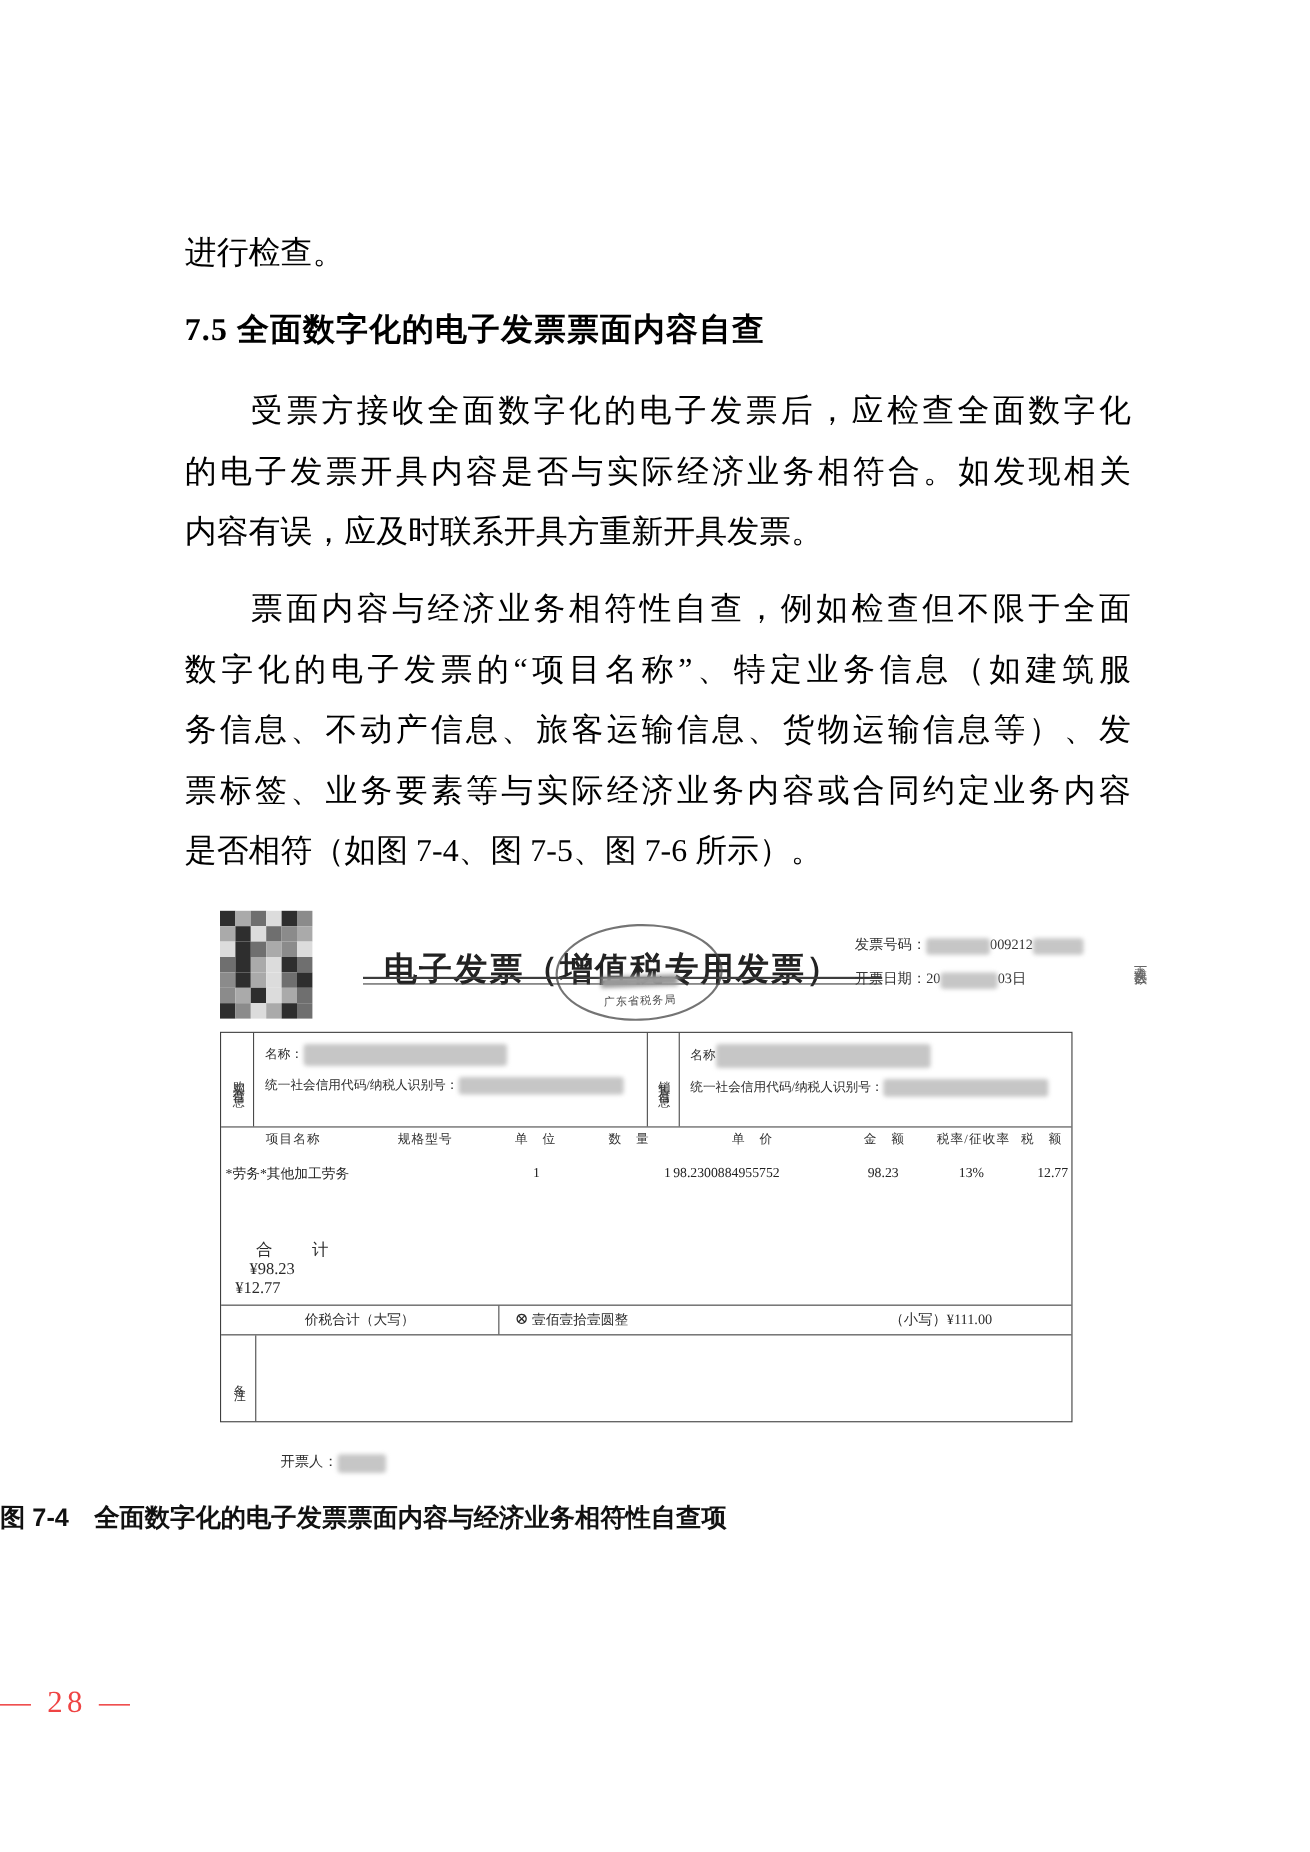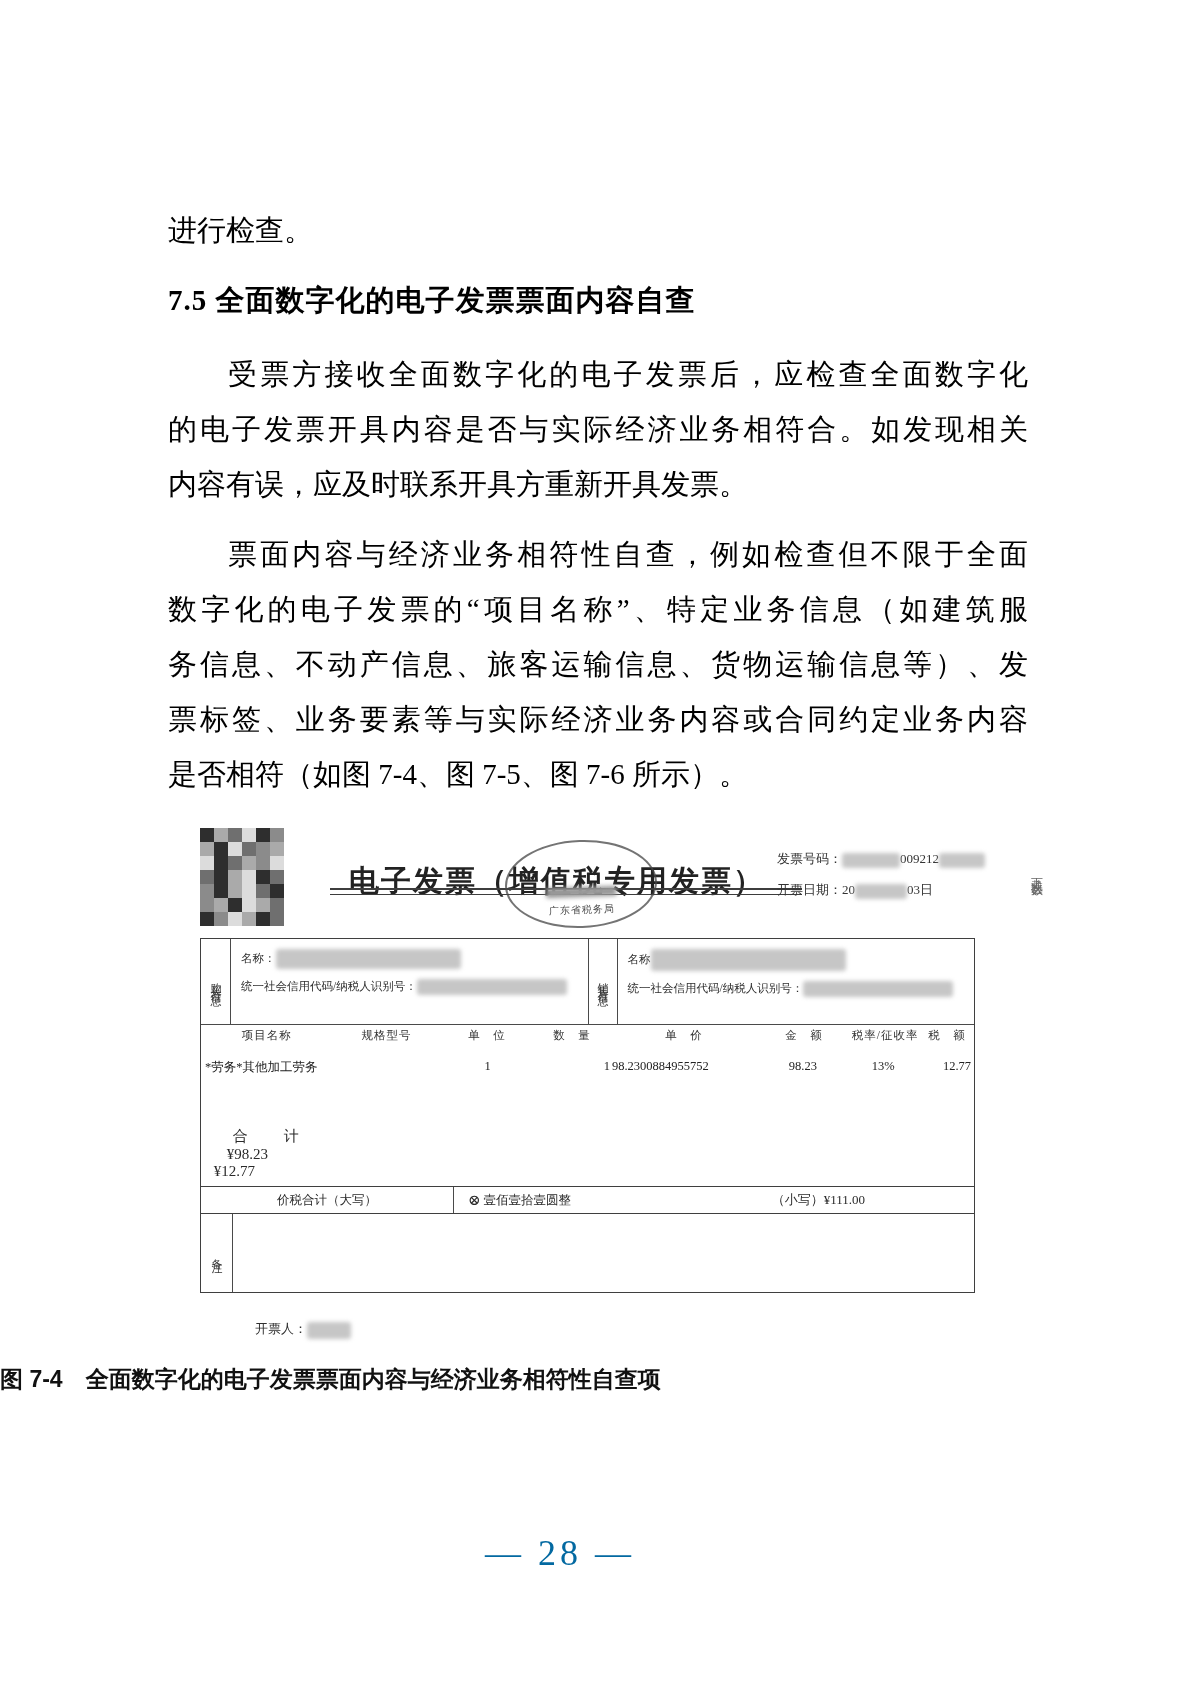--- a/index.html
+++ b/index.html
@@ -19,22 +19,22 @@
   .indent  { padding-left:60px; }
   .heading { font-weight:bold; letter-spacing:1px; }
 
   
   .caption {
     position:absolute; left:0; width:1120px; top:1364px; 
     font-family:"Liberation Sans","DejaVu Sans",sans-serif;
     font-weight:bold; font-size:23px; color:#111;
   }
   .pagenum {
-    position:absolute; left:0; width:1120px; top:1532px; text-align:center;
-    font-size:36px; letter-spacing:4px; color:#0369a1;
+    position:absolute; left:0; width:1120px; top:1532px; text-align:left;
+    font-size:28px; letter-spacing:4px; color:#ef4444;
   }
 
   
   .invoice { position:absolute; left:197px; top:820px; width:860px; height:515px; color:#2a2a2a; }
   .inv-title {
     position:absolute; left:120px; top:24px; width:480px; text-align:center;
     font-size:30px; font-weight:bold; letter-spacing:2px; color:#222;margin-top:17px;
   }
   .dbl-line { position:absolute; left:133px; top:68px; width:472px; height:4px;
     border-top:2px solid #3d3d3d; border-bottom:1.5px solid #3d3d3d; }
@@ -91,21 +91,21 @@
   .trow .c0 { text-align:center; letter-spacing:2px; }
   .trow .c5 { text-align:center; }
   .trow .c7 { text-align:right; padding-right:3px; }
 
   .grand { display:flex; height:26px; border-top:1.5px solid #3f3f3f; border-bottom:1.5px solid #3f3f3f;
            align-items:center; font-size:12.5px; }
   .grand .glabel { width:253px; text-align:center; border-right:1px solid #4a4a4a; height:100%;
                    display:flex; align-items:center; justify-content:center; box-sizing:border-box; }
   .grand .gwords { padding-left:14px; display:flex; align-items:center; gap:3px; }
   .gx { font-size:15px; line-height:1; }
-  .grand .gsmall { margin-left:auto; margin-right:109px; white-space:nowrap; font-size:13px; }
+  .grand .gsmall { margin-left:auto; margin-right:72px; white-space:nowrap; font-size:13px; }
 
   .remark { flex:0 0 78px; display:flex; }
   .remark .vlabel { border-right:1px solid #4a4a4a; width:32px; }
 
   .issuer { position:absolute; left:58px; top:500px; font-size:13px; white-space:nowrap; color:#2e2e2e; }
   .sidenote {
     position:absolute; left:831px; top:48px; height:110px;
     writing-mode:vertical-rl; text-orientation:mixed; font-size:12px; color:#666; letter-spacing:2px;
   }
 </style>

